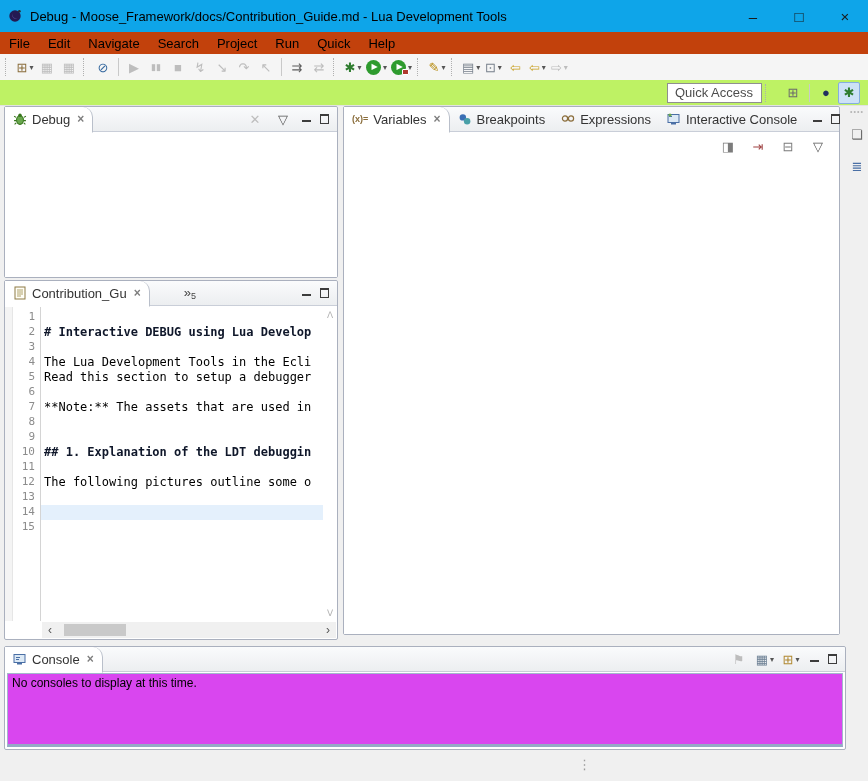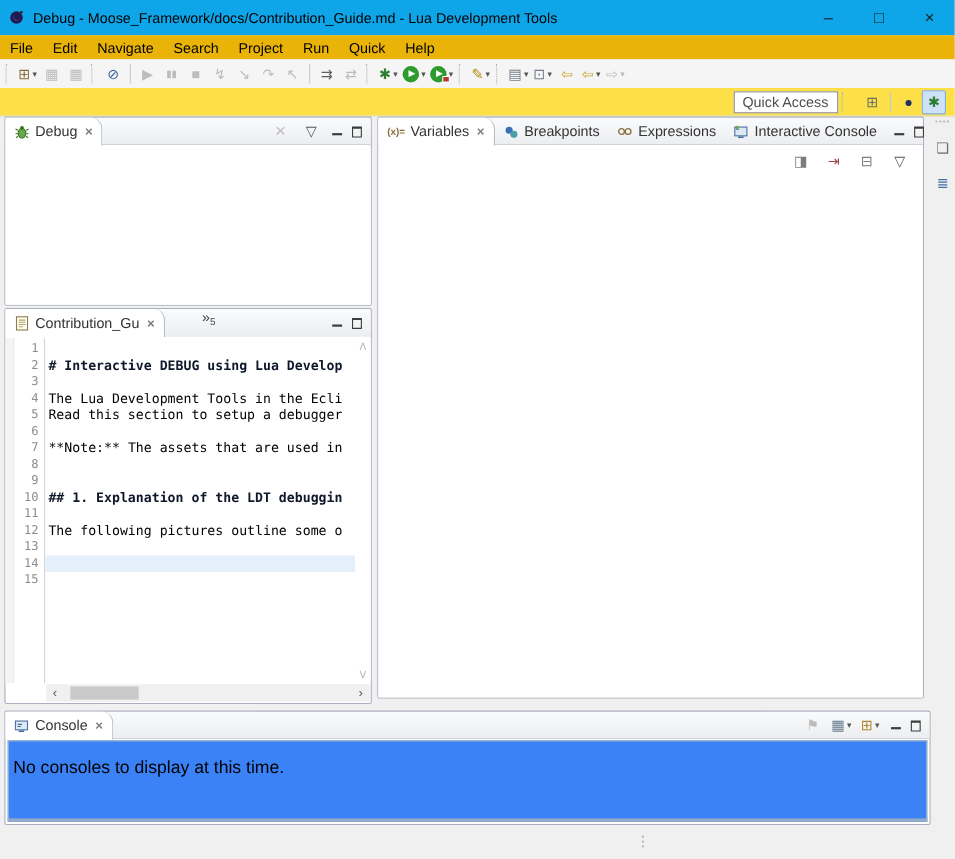--- a/index.html
+++ b/index.html
@@ -6,39 +6,39 @@
   html,body { margin:0; padding:0; }
   body {
     width:868px; height:781px; position:relative; overflow:hidden;
     background:#f0f0f0; font-family:"Liberation Sans", sans-serif; color:#000;
   }
   
   .titlebar { height:32px; background:#0ea5e9; display:flex; align-items:center; padding-left:8px; font-size:13px; }
   .title-text { margin-left:8px; }
   .win-controls { margin-left:auto; display:flex; height:32px; }
   .wc { width:46px; height:32px; display:flex; align-items:center; justify-content:center; font-size:15px; color:#1a1a1a; }
-  .menubar { height:22px; background:#eab308; display:flex; align-items:center; font-size:13px; }
+  .menubar { height:22px; background:#c2410c; display:flex; align-items:center; font-size:13px; }
   .menu-item { padding:2px 9px; }
   .toolbar-row { height:26px; display:flex; align-items:center; padding-left:2px; background:#f5f5f5; }
-  .row2 { height:26px; display:flex; align-items:center; justify-content:flex-end; padding-right:8px; background:#fde047; border-bottom:1px solid #e2e2e2; }
+  .row2 { height:26px; display:flex; align-items:center; justify-content:flex-end; padding-right:8px; background:#bef264; border-bottom:1px solid #e2e2e2; }
   .tbtn { min-width:22px; height:22px; display:inline-flex; align-items:center; justify-content:center; font-size:13px; position:relative; border:1px solid transparent; border-radius:2px; padding:0 1px; }
   .tbtn .glyph { line-height:1; }
   .tbtn.dis .glyph { color:#bdbdbd !important; }
   .tbtn .dd { font-size:8px; color:#555; margin-left:2px; }
   .tbtn.dis .dd { color:#bdbdbd; }
   .tbtn.circ .glyph { background:#2e9b2e; color:#fff; border-radius:50%; width:15px; height:15px; font-size:8px; display:flex; align-items:center; justify-content:center; padding-left:2px; }
   .tbtn .badge { position:absolute; left:12px; bottom:2px; width:7px; height:6px; border:1px solid #fff; border-radius:1px; }
   .tbtn.sel { background:#cde2f6; border:1px solid #86aede; }
   .tsep-handle { width:6px; height:18px; border-left:1px dotted #b0b0b0; margin:0 3px; }
   .tsep-solid { width:1px; height:18px; background:#c9c9c9; margin:0 4px; }
   .qa-box { border:1px solid #8f8f8f; background:#fff; color:#4d4d4d; font-size:13px; height:20px; line-height:18px; padding:0 7px; width:95px; }
   .pbar { display:flex; align-items:center; margin-left:8px; gap:1px; }
   
   .panel { position:absolute; border:1px solid #aab0be; background:#fff; border-radius:2px; }
-  .phead { height:25px; background:linear-gradient(#fafbfc,#eceef0); display:flex; align-items:flex-start; border-radius:2px 2px 0 0; border-bottom:1px solid #c9ced8; }
+  .phead { height:25px; background:linear-gradient(#fafbfc,#eceef0); display:flex; align-items:center; border-radius:2px 2px 0 0; border-bottom:1px solid #c9ced8; }
   .tab { display:flex; align-items:center; gap:5px; padding:0 8px; height:25px; font-size:13px; color:#333; white-space:nowrap; }
   .tab.sel { background:#fff; border-right:1px solid #b9bfca; border-top-right-radius:10px; margin-bottom:-1px; height:26px; border-bottom:1px solid #fff; }
   .tab .close { color:#7e7e7e; font-size:12px; font-weight:bold; margin-left:2px; }
   .phead-right { margin-left:auto; display:flex; align-items:center; gap:7px; padding:0 7px; height:25px; }
   .mmbtn { width:11px; height:10px; position:relative; display:inline-block; }
   .mmbtn.min::after { content:""; position:absolute; left:1px; right:1px; top:6px; border-top:2px solid #3c3c3c; }
   .mmbtn.max::after { content:""; position:absolute; left:1px; right:1px; top:0; bottom:0; border:1px solid #3c3c3c; border-top-width:2px; }
   
   .editor-body { position:absolute; top:26px; left:0; right:0; bottom:18px; display:flex; overflow:hidden; background:#fff; }
   .ann-ruler { width:8px; background:#f4f4f4; border-right:1px solid #e6e6e6; }
@@ -48,21 +48,21 @@
   .lrow { height:15px; white-space:pre; padding-left:3px; }
   .lrow.cur { background:#e4f0fc; }
   .code-area .h { color:#0f172a; font-weight:bold; }
   .code-area .em { }
   .vscroll { width:14px; display:flex; flex-direction:column; justify-content:space-between; align-items:center; color:#b3b3b3; font-size:9px; padding:3px 0; }
   .hscroll { position:absolute; left:37px; right:1px; bottom:1px; height:16px; background:#f0f0f0; display:flex; align-items:center; color:#555; font-size:12px; }
   .hs-arrow { width:16px; text-align:center; }
   .hs-right { margin-left:auto; }
   .hs-thumb { width:62px; height:12px; background:#c9c9c9; margin-left:6px; }
   
-  .console-content { position:absolute; top:26px; left:2px; right:2px; bottom:2px; background:#3b82f6; border:1px solid #a3b8cc; border-bottom:3px solid #94aac6; font-size:16px; padding:16px 4px; }
+  .console-content { position:absolute; top:26px; left:2px; right:2px; bottom:2px; background:#d946ef; border:1px solid #a3b8cc; border-bottom:3px solid #94aac6; font-size:12px; padding:2px 4px; }
   
   .rtrim { position:absolute; right:0; top:106px; width:22px; bottom:30px; display:flex; flex-direction:column; align-items:center; padding-top:2px; gap:8px; }
   .rtrim .dots { color:#b5b5b5; font-size:7px; letter-spacing:1px; }
   .statusbar { position:absolute; left:0; right:0; bottom:0; height:29px; background:#f0f0f0; }
   .drag-dots { position:absolute; left:578px; top:5px; color:#9a9a9a; font-size:13px; }
   
   .ticon { display:inline-flex; width:14px; height:14px; align-items:center; justify-content:center; }
   .chev-more { font-size:13px; color:#444; margin-left:34px; display:flex; align-items:flex-start; }
   .chev-more sub { font-size:9px; margin-top:6px; }
 </style>

